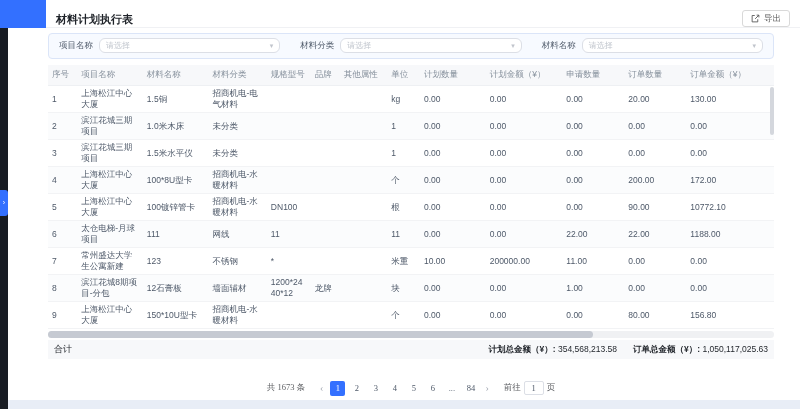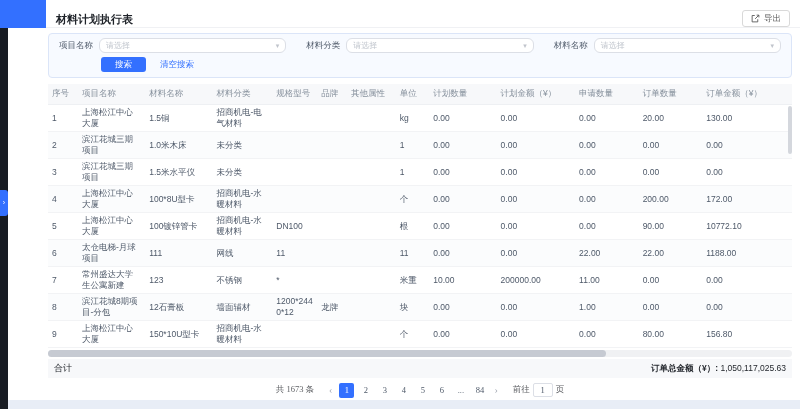--- a/index.html
+++ b/index.html
@@ -13,21 +13,21 @@
   .expand-handle { position: absolute; left: 0; top: 190px; width: 8px; height: 26px; background: #3370ff; border-radius: 0 3px 3px 0; z-index: 7; color: #fff; font-size: 7px; line-height: 26px; text-align: center; cursor: pointer; }
 
   .main { margin-left: 8px; height: 400px; background: #ffffff; display: flex; flex-direction: column; }
 
   
   .topbar { flex: none; height: 28px; display: flex; align-items: flex-end; padding: 0 10px 0 48px; border-bottom: 1px solid #f0f1f4; background: #fff; }
   .topbar h1 { font-size: 11px; font-weight: 700; color: #1f2329; }
   .export-btn { margin-left: auto; display: flex; align-items: center; gap: 4px; height: 17px; padding: 0 8px; background: #fff; border: 1px solid #d9d9d9; border-radius: 3px; color: #595959; font-size: 8.5px; font-family: Liberation Mono, monospace; cursor: pointer; }
   .export-btn svg { display: block; }
 
-  .content { flex: 1; min-height: 0; display: flex; flex-direction: column; padding: 5px 8px 0 40px; }
+  .content { flex: 1; min-height: 0; display: flex; flex-direction: column; padding: 5px 26px 0 40px; }
 
   
   .filter-panel { flex: none; background: #f7faff; border: 1px solid #dbe5f8; border-radius: 4px; padding: 4px 10px 5px; }
   .filter-row { display: flex; gap: 20px; }
   .field { flex: 1; display: flex; align-items: center; gap: 6px; min-width: 0; }
   .field label { font-size: 8.5px; color: #4e5969; white-space: nowrap; }
   .select { flex: 1; height: 15px; background: #fff; border: 1px solid #dcdfe6; border-radius: 6px; display: flex; align-items: center; justify-content: space-between; padding: 0 6px; cursor: pointer; min-width: 0; }
   .select .ph { font-size: 8px; color: #bfc4cc; }
   .select .caret { font-size: 7px; color: #c0c4cc; line-height: 1; }
   .filter-actions { margin-top: 4px; margin-left: 42px; display: flex; align-items: center; gap: 14px; height: 15px; }
@@ -106,24 +106,20 @@
               <span class="caret">▾</span>
             </div>
           </div>
           <div class="field">
             <label>材料名称</label>
             <div class="select">
               <span class="ph">请选择</span>
               <span class="caret">▾</span>
             </div>
           </div>
-        </div>
-        <div class="filter-actions">
-          <button class="search-btn">搜索</button>
-          <a class="clear-link">清空搜索</a>
         </div>
       </section>
 
       <section class="table-wrap">
         <table>
           <colgroup>
             <col style="width:4%">
               <col style="width:9%">
               <col style="width:9%">
               <col style="width:8%">
@@ -295,20 +291,21 @@
         <div class="v-scrollbar"></div>
       </section>
 
       <div class="h-scrollbar">
         <div class="h-thumb"></div>
       </div>
 
       <div class="summary-row">
         <span class="sum-label">合计</span>
         <div class="sum-items">
+            <span class="sum-item"><b>计划总金额（¥）: </b><span>354,568,213.58</span></span>
             <span class="sum-item"><b>订单总金额（¥）: </b><span>1,050,117,025.63</span></span>
           </div>
       </div>
 
       <div class="pagination">
         <span class="pg-total">共 1673 条</span>
         <button class="page-arrow">‹</button>
         <span style="display:flex;gap:4px;">
             <button class="page-btn active">1</button>
             <button class="page-btn">2</button>

